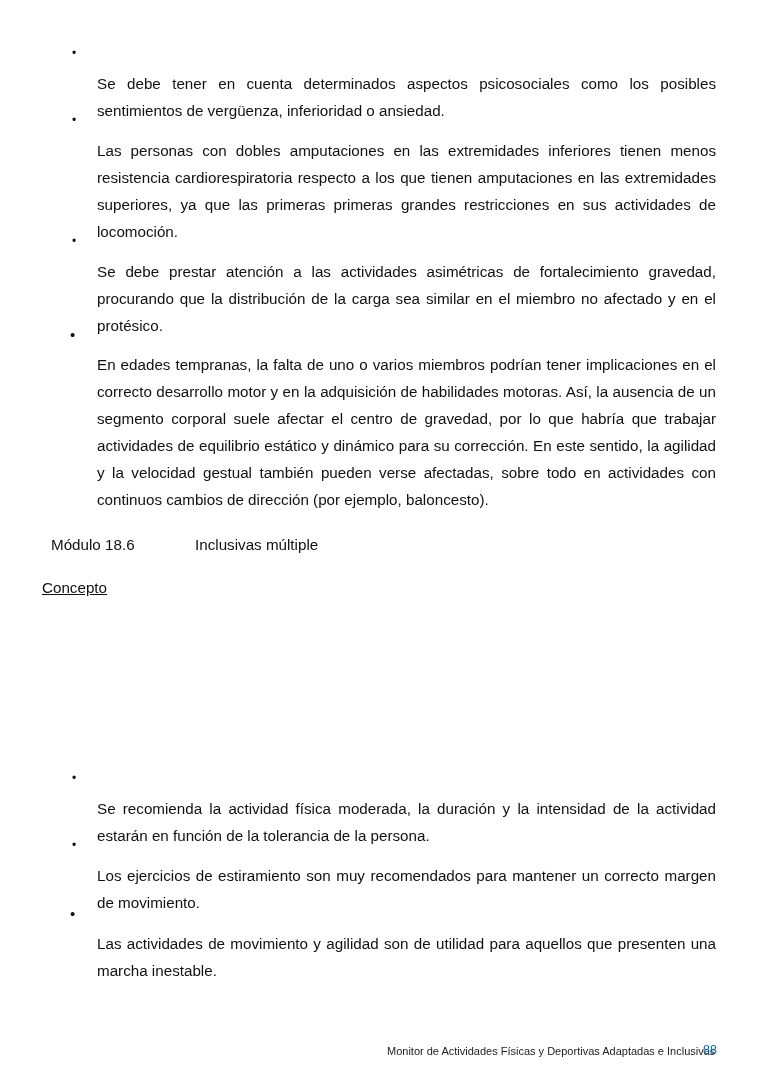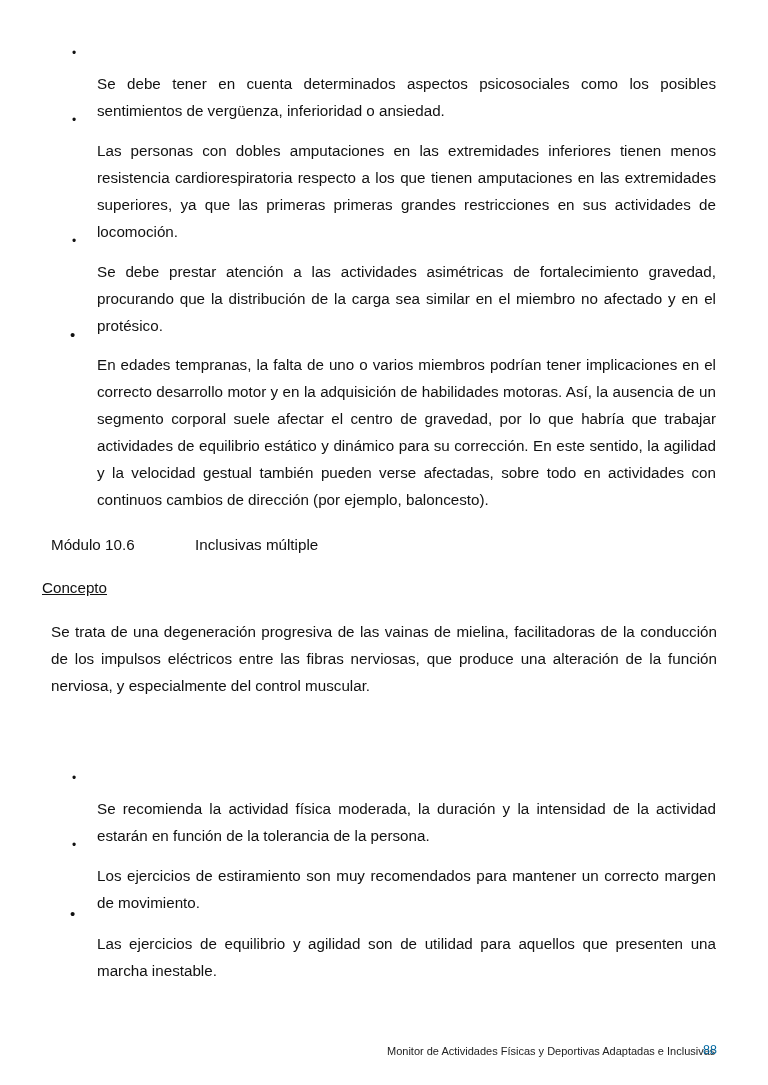--- a/index.html
+++ b/index.html
@@ -36,39 +36,38 @@
   <div class="bullet-item" style="top:228px">
     <span class="bullet small">•</span>
     <div class="btext">Se debe prestar atención a las actividades asimétricas de fortalecimiento gravedad, procurando que la distribución de la carga sea similar en el miembro no afectado y en el protésico.</div>
   </div>
 
   <div class="bullet-item" style="top:321px">
     <span class="bullet">•</span>
     <div class="btext">En edades tempranas, la falta de uno o varios miembros podrían tener implicaciones en el correcto desarrollo motor y en la adquisición de habilidades motoras. Así, la ausencia de un segmento corporal suele afectar el centro de gravedad, por lo que habría que trabajar actividades de equilibrio estático y dinámico para su corrección. En este sentido, la agilidad y la velocidad gestual también pueden verse afectadas, sobre todo en actividades con continuos cambios de dirección (por ejemplo, baloncesto).</div>
   </div>
 
-  <div class="heading" style="top:535px; left:51px">Módulo 10.6</div>
+  <div class="heading" style="top:535px; left:51px">Módulo 18.6</div>
   <div class="heading" style="top:535px; left:195px">Inclusivas múltiple</div>
 
   <div class="heading ul" style="top:578px; left:42px">Concepto</div>
 
-  <div class="para" style="top:618px">Se trata de una degeneración progresiva de las vainas de mielina, facilitadoras de la conducción de los impulsos eléctricos entre las fibras nerviosas, que produce una alteración de la función nerviosa, y especialmente del control muscular.</div>
 
 
   <div class="bullet-item" style="top:765px">
     <span class="bullet small">•</span>
     <div class="btext">Se recomienda la actividad física moderada, la duración y la intensidad de la actividad estarán en función de la tolerancia de la persona.</div>
   </div>
 
   <div class="bullet-item" style="top:832px">
     <span class="bullet small">•</span>
     <div class="btext">Los ejercicios de estiramiento son muy recomendados para mantener un correcto margen de movimiento.</div>
   </div>
 
   <div class="bullet-item" style="top:900px">
     <span class="bullet">•</span>
-    <div class="btext">Las ejercicios de equilibrio y agilidad son de utilidad para aquellos que presenten una marcha inestable.</div>
+    <div class="btext">Las actividades de movimiento y agilidad son de utilidad para aquellos que presenten una marcha inestable.</div>
   </div>
 
   <div class="footer">Monitor de Actividades Físicas y Deportivas Adaptadas e Inclusivas</div>
   <div class="pagenum">88</div>
 
 </div>
 
 </body></html>

